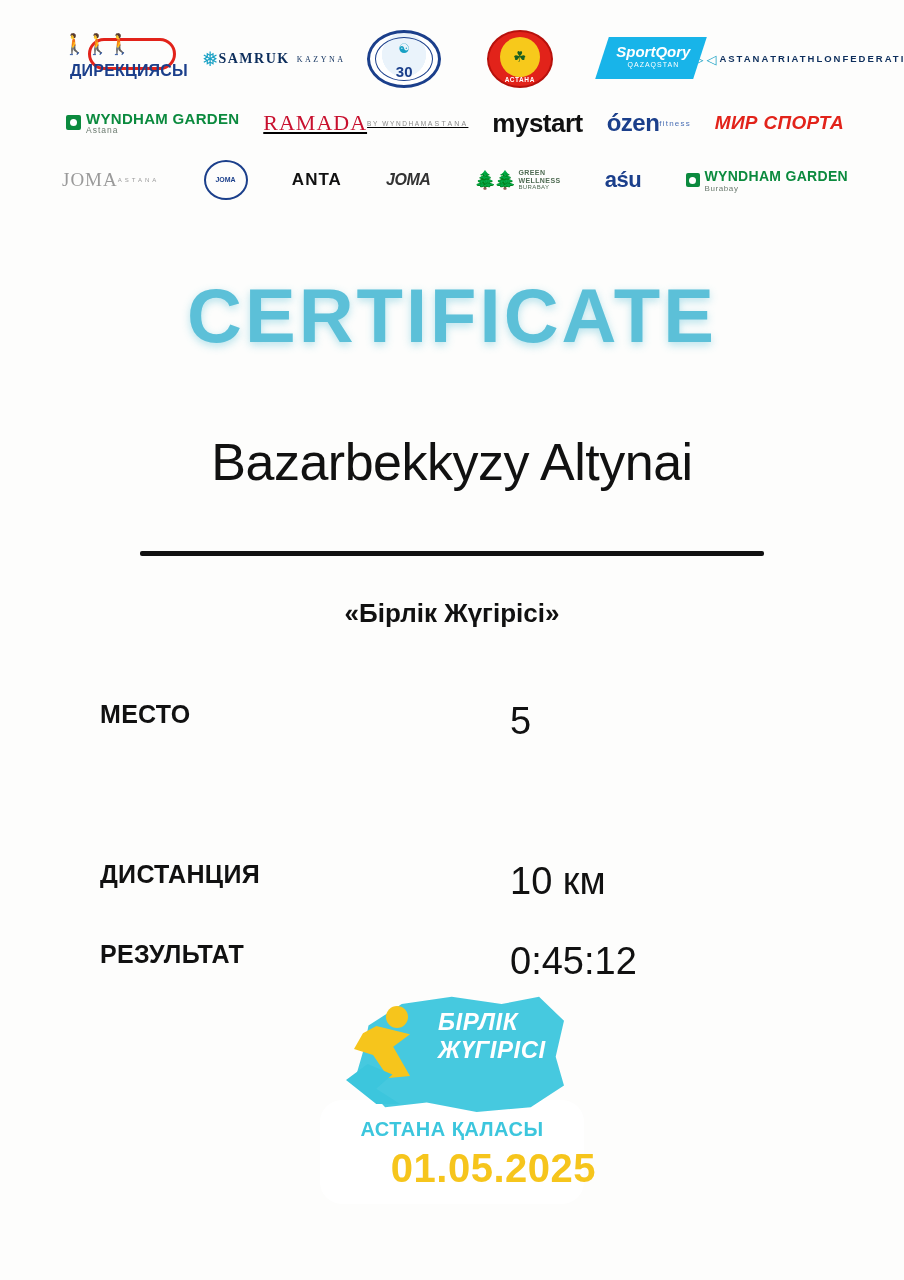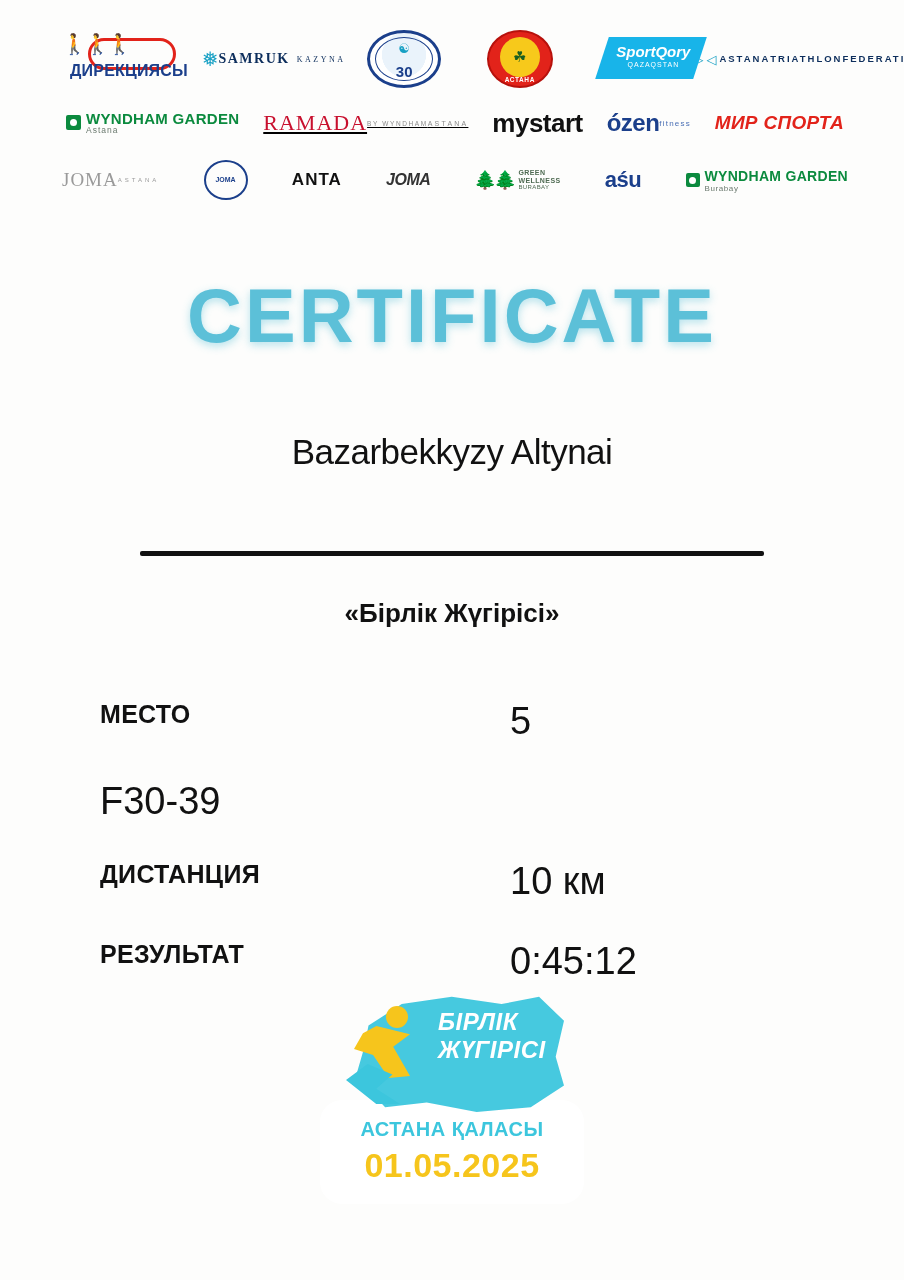--- a/index.html
+++ b/index.html
@@ -200,21 +200,21 @@
     font-weight: bold;
     letter-spacing: 3px;
     color: #5cc0d8;
     text-shadow: 0 3px 9px rgba(92,192,216,.45);
   }
 
   .athlete {
     position: absolute;
     top: 432px; left: 0; right: 0;
     text-align: center;
-    font-size: 35px;
+    font-size: 52px;
     color: #111111;
     letter-spacing: -.5px;
   }
 
   .rule {
     position: absolute;
     top: 551px; left: 140px;
     width: 624px; height: 5px;
     background: #111111;
     border-radius: 2px;
@@ -311,23 +311,23 @@
     left: 0; right: 0; top: 126px;
     text-align: center;
     color: #3cc6dd;
     font-size: 20px;
     font-weight: bold;
     letter-spacing: .5px;
   }
   .badge .date {
     position: absolute;
     left: 0; right: 0; top: 154px;
-    text-align: center;
+    text-align: right;
     color: #f6c51c;
-    font-size: 34px;
+    font-size: 40px;
     font-weight: bold;
     letter-spacing: .5px;
   }
 </style>
 </head>
 <body>
 
 <div class="page">
 
   <div class="sponsors">
@@ -439,21 +439,20 @@
   <div class="rule"></div>
 
   <div class="event">«Бірлік Жүгірісі»</div>
 
   <div class="rows">
     <div class="row">
       <div class="label">МЕСТО</div>
       <div class="value">5</div>
     </div>
     <div class="row">
-      <div class="value">F30-39</div>
     </div>
     <div class="row">
       <div class="label">ДИСТАНЦИЯ</div>
       <div class="value">10 км</div>
     </div>
     <div class="row">
       <div class="label">РЕЗУЛЬТАТ</div>
       <div class="value">0:45:12</div>
     </div>
   </div>

